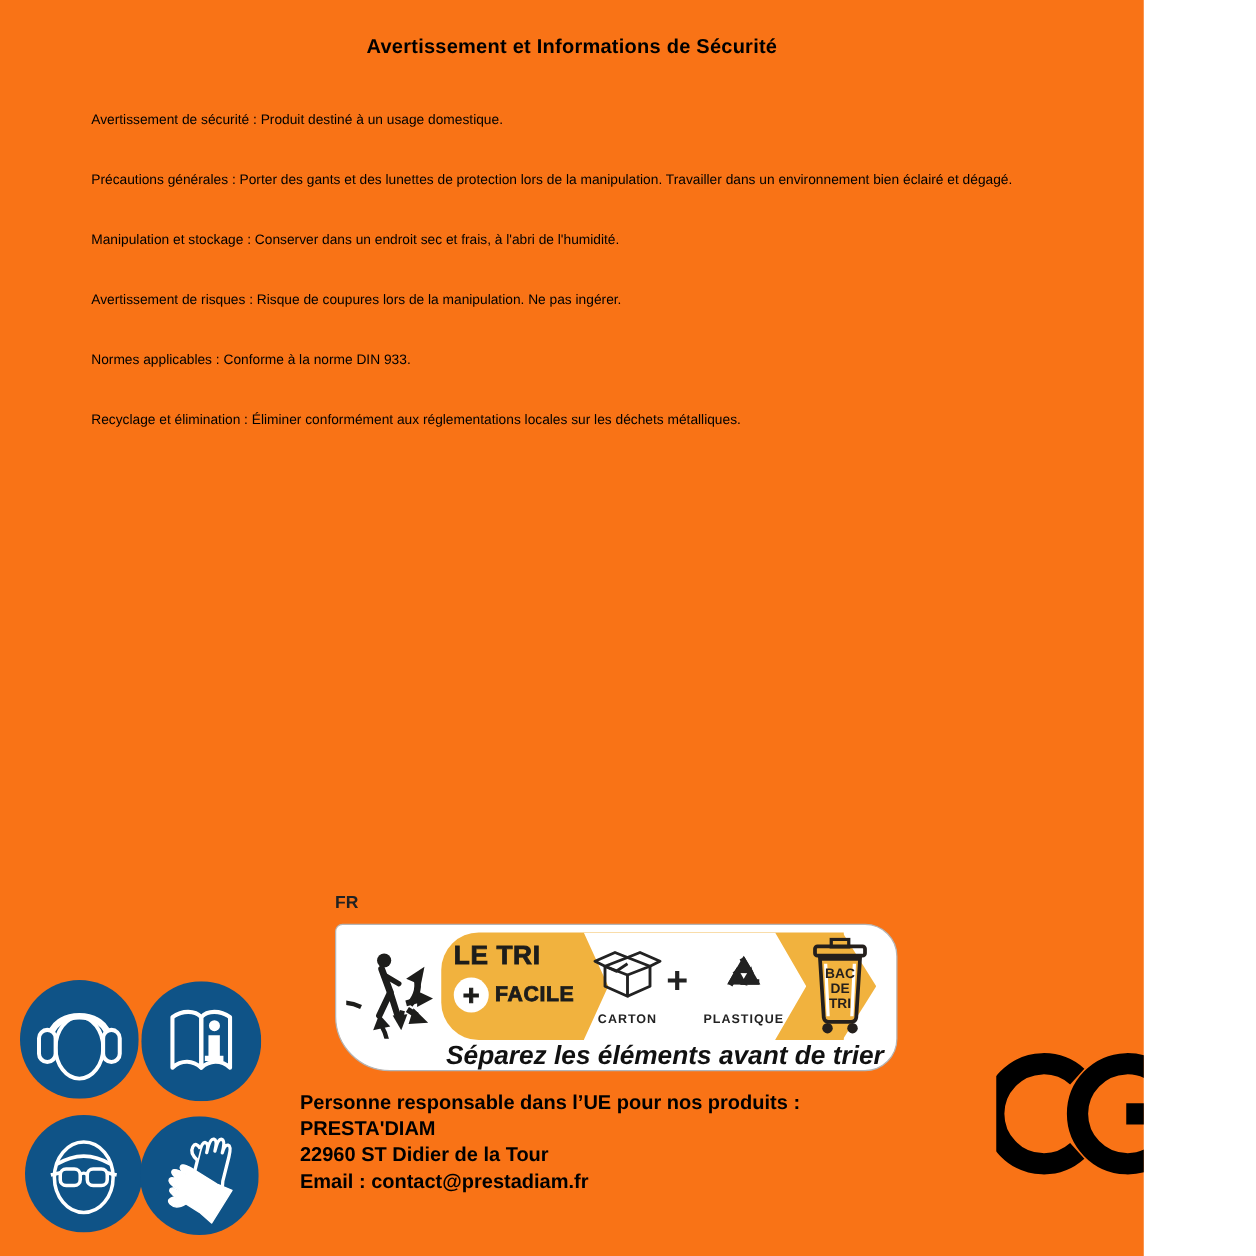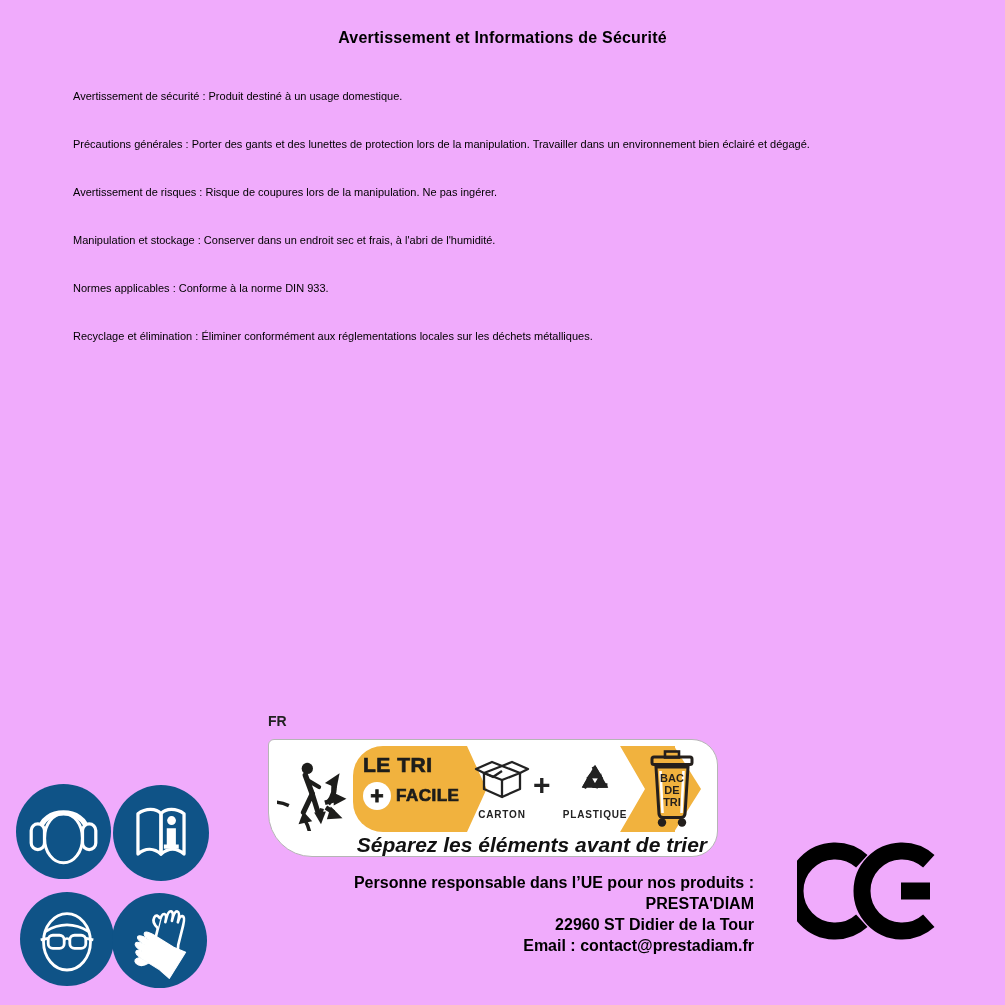--- a/index.html
+++ b/index.html
@@ -1,16 +1,16 @@
 <!DOCTYPE html>
 <html><head>
 <meta charset="utf-8">
 <style>
   html,body{margin:0;padding:0;background:#fff;}
-  .page{position:relative;width:1005px;height:1005px;background:#f0abfc;overflow:hidden;
+  .page{position:relative;width:915px;height:1005px;background:#f97316;overflow:hidden;
         font-family:"Liberation Sans", sans-serif;color:#000;}
 
   .doc-title{position:absolute;top:29px;left:0;width:100%;text-align:center;
              font-size:16px;font-weight:bold;letter-spacing:.2px;}
 
   .body-text{position:absolute;top:84px;left:73px;right:45px;}
   .body-text p{margin:0 0 24px 0;font-size:11px;line-height:24px;font-weight:400;}
 
   
   .m-icon{position:absolute;}
@@ -36,38 +36,38 @@
   .mat-group{position:absolute;top:16px;z-index:3;text-align:center;}
   .mat-group .mat-label{font-size:10px;font-weight:bold;letter-spacing:.8px;color:#222;margin-top:3px;}
   .g-carton{left:202px;width:62px;}
   .g-plast{left:292px;width:68px;}
   .mat-plus{position:absolute;left:264px;top:28px;z-index:3;font-size:30px;font-weight:bold;color:#222;}
   .bin-wrap{position:absolute;left:380px;top:10px;z-index:3;}
   .separez{position:absolute;right:10px;top:93px;z-index:3;font-style:italic;font-size:21px;
            font-weight:600;color:#111;}
 
   
-  .resp-block{position:absolute;left:240px;top:872px;width:514px;text-align:right;
+  .resp-block{position:absolute;left:240px;top:872px;width:514px;text-align:left;
               font-size:16px;font-weight:bold;line-height:21px;color:#000;}
 
   
   .ce-mark{position:absolute;left:797px;top:839px;}
 </style>
 </head>
 <body>
 
 <div class="page">
 
   <div class="doc-title">Avertissement et Informations de Sécurité</div>
 
   <div class="body-text">
     <p>Avertissement de sécurité : Produit destiné à un usage domestique.</p>
     <p>Précautions générales : Porter des gants et des lunettes de protection lors de la manipulation. Travailler dans un environnement bien éclairé et dégagé.</p>
+    <p>Manipulation et stockage : Conserver dans un endroit sec et frais, à l'abri de l'humidité.</p>
     <p>Avertissement de risques : Risque de coupures lors de la manipulation. Ne pas ingérer.</p>
-    <p>Manipulation et stockage : Conserver dans un endroit sec et frais, à l'abri de l'humidité.</p>
     <p>Normes applicables : Conforme à la norme DIN 933.</p>
     <p>Recyclage et élimination : Éliminer conformément aux réglementations locales sur les déchets métalliques.</p>
   </div>
 
   <svg class="m-icon" style="left:16px;top:784px" width="95" height="95" viewBox="0 0 100 100">
     <circle cx="50" cy="50" r="50" fill="#0F5387"></circle>
     <ellipse cx="50" cy="57" rx="20" ry="26" fill="none" stroke="#fff" stroke-width="3.2"></ellipse>
     <path d="M 25 50 C 27 24 73 24 75 50" fill="none" stroke="#fff" stroke-width="5.5"></path>
     <rect x="16" y="42" width="14" height="27" rx="7" fill="#0F5387" stroke="#fff" stroke-width="3.4"></rect>
     <rect x="70" y="42" width="14" height="27" rx="7" fill="#0F5387" stroke="#fff" stroke-width="3.4"></rect>

